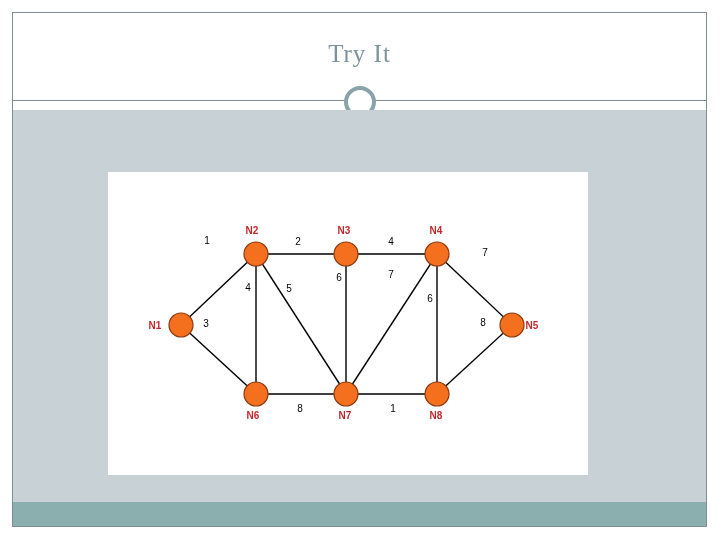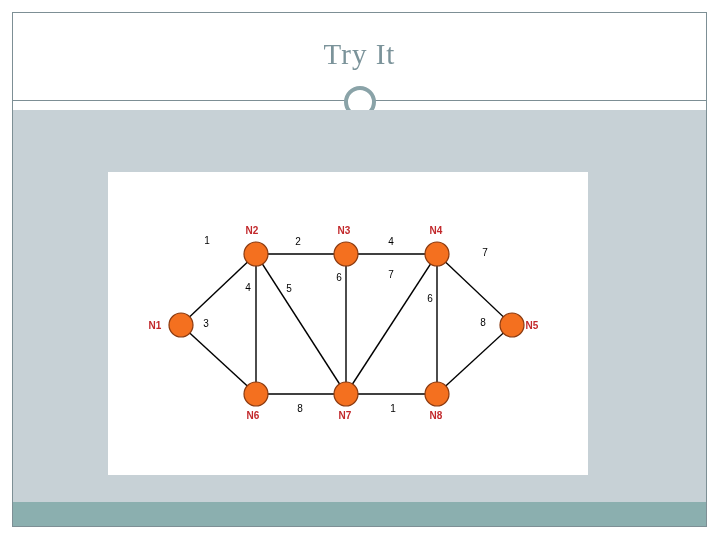--- a/index.html
+++ b/index.html
@@ -39,21 +39,21 @@
     width: 693px; height: 87px;
     background: #ffffff;
   }
 
   .slide-title {
     position: absolute;
     left: 13px; top: 36px;
     width: 693px;
     text-align: center;
     font-family: "Liberation Serif", "DejaVu Serif", serif;
-    font-size: 29px;
+    font-size: 25px;
     letter-spacing: 1px;
     color: #7b939a;
     line-height: 36px;
     white-space: nowrap;
   }
 
   .divider-line {
     position: absolute;
     left: 13px; top: 100px;
     width: 693px; height: 0;

